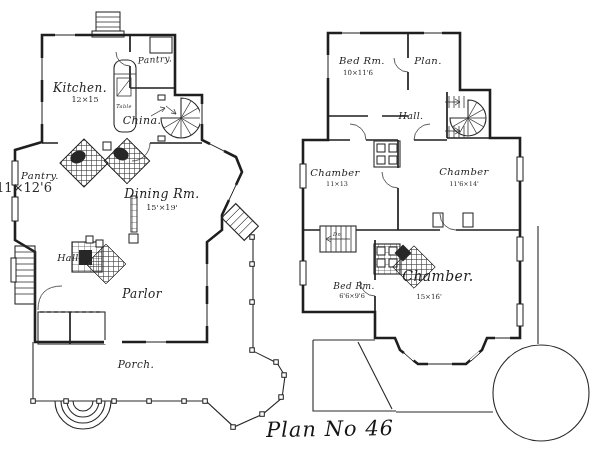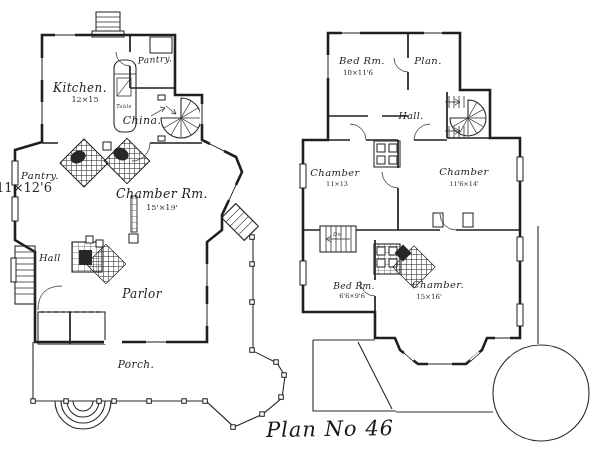--- a/index.html
+++ b/index.html
@@ -208,35 +208,35 @@
   </g>
 </svg>
 
 <div class="lbl" style="left:80px;top:88px;font-size:12px">Kitchen.</div>
 <div class="dims" style="left:85px;top:100px;font-size:8px">12×15</div>
 <div class="lbl" style="left:155px;top:60px;font-size:9px;transform:translate(-50%,-50%) rotate(-4deg)">Pantry.</div>
 <div class="lbl" style="left:124px;top:106px;font-size:5px">Table</div>
 <div class="lbl" style="left:142px;top:120px;font-size:11px">China.</div>
 <div class="lbl" style="left:40px;top:176px;font-size:10px">Pantry.</div>
 <div class="dims" style="left:24px;top:187px;font-size:13px">11×12'6</div>
-<div class="lbl" style="left:162px;top:194px;font-size:12.5px">Chamber Rm.</div>
+<div class="lbl" style="left:162px;top:194px;font-size:12.5px">Dining Rm.</div>
 <div class="dims" style="left:162px;top:208px;font-size:8px">15'×19'</div>
-<div class="lbl" style="left:50px;top:258px;font-size:9.5px">Hall</div>
+<div class="lbl" style="left:68px;top:258px;font-size:9.5px">Hall</div>
 <div class="lbl" style="left:142px;top:294px;font-size:12px">Parlor</div>
 <div class="lbl" style="left:136px;top:364px;font-size:10.5px">Porch.</div>
 
 <div class="lbl" style="left:362px;top:61px;font-size:10px">Bed Rm.</div>
 <div class="dims" style="left:358px;top:73px;font-size:7px">10×11'6</div>
 <div class="lbl" style="left:428px;top:61px;font-size:10px">Plan.</div>
 <div class="lbl" style="left:411px;top:116px;font-size:9.5px">Hall.</div>
 <div class="lbl" style="left:335px;top:173px;font-size:10px">Chamber</div>
 <div class="dims" style="left:337px;top:184px;font-size:6.5px">11×13</div>
 <div class="lbl" style="left:464px;top:172px;font-size:10px">Chamber</div>
 <div class="dims" style="left:464px;top:184px;font-size:6.5px">11'6×14'</div>
 <div class="lbl" style="left:354px;top:286px;font-size:9px">Bed Rm.</div>
 <div class="dims" style="left:352px;top:296px;font-size:6.5px">6'6×9'6</div>
-<div class="lbl" style="left:438px;top:285px;font-size:10px">Chamber.</div>
+<div class="lbl" style="left:438px;top:276px;font-size:14px">Chamber.</div>
 <div class="dims" style="left:429px;top:297px;font-size:7px">15×16'</div>
 <div class="lbl" style="left:337px;top:234px;font-size:5px">Dn</div>
 
 <div class="caption" style="left:330px;top:429px">Plan No 46</div>
 
 </div>
 
 </body></html>

